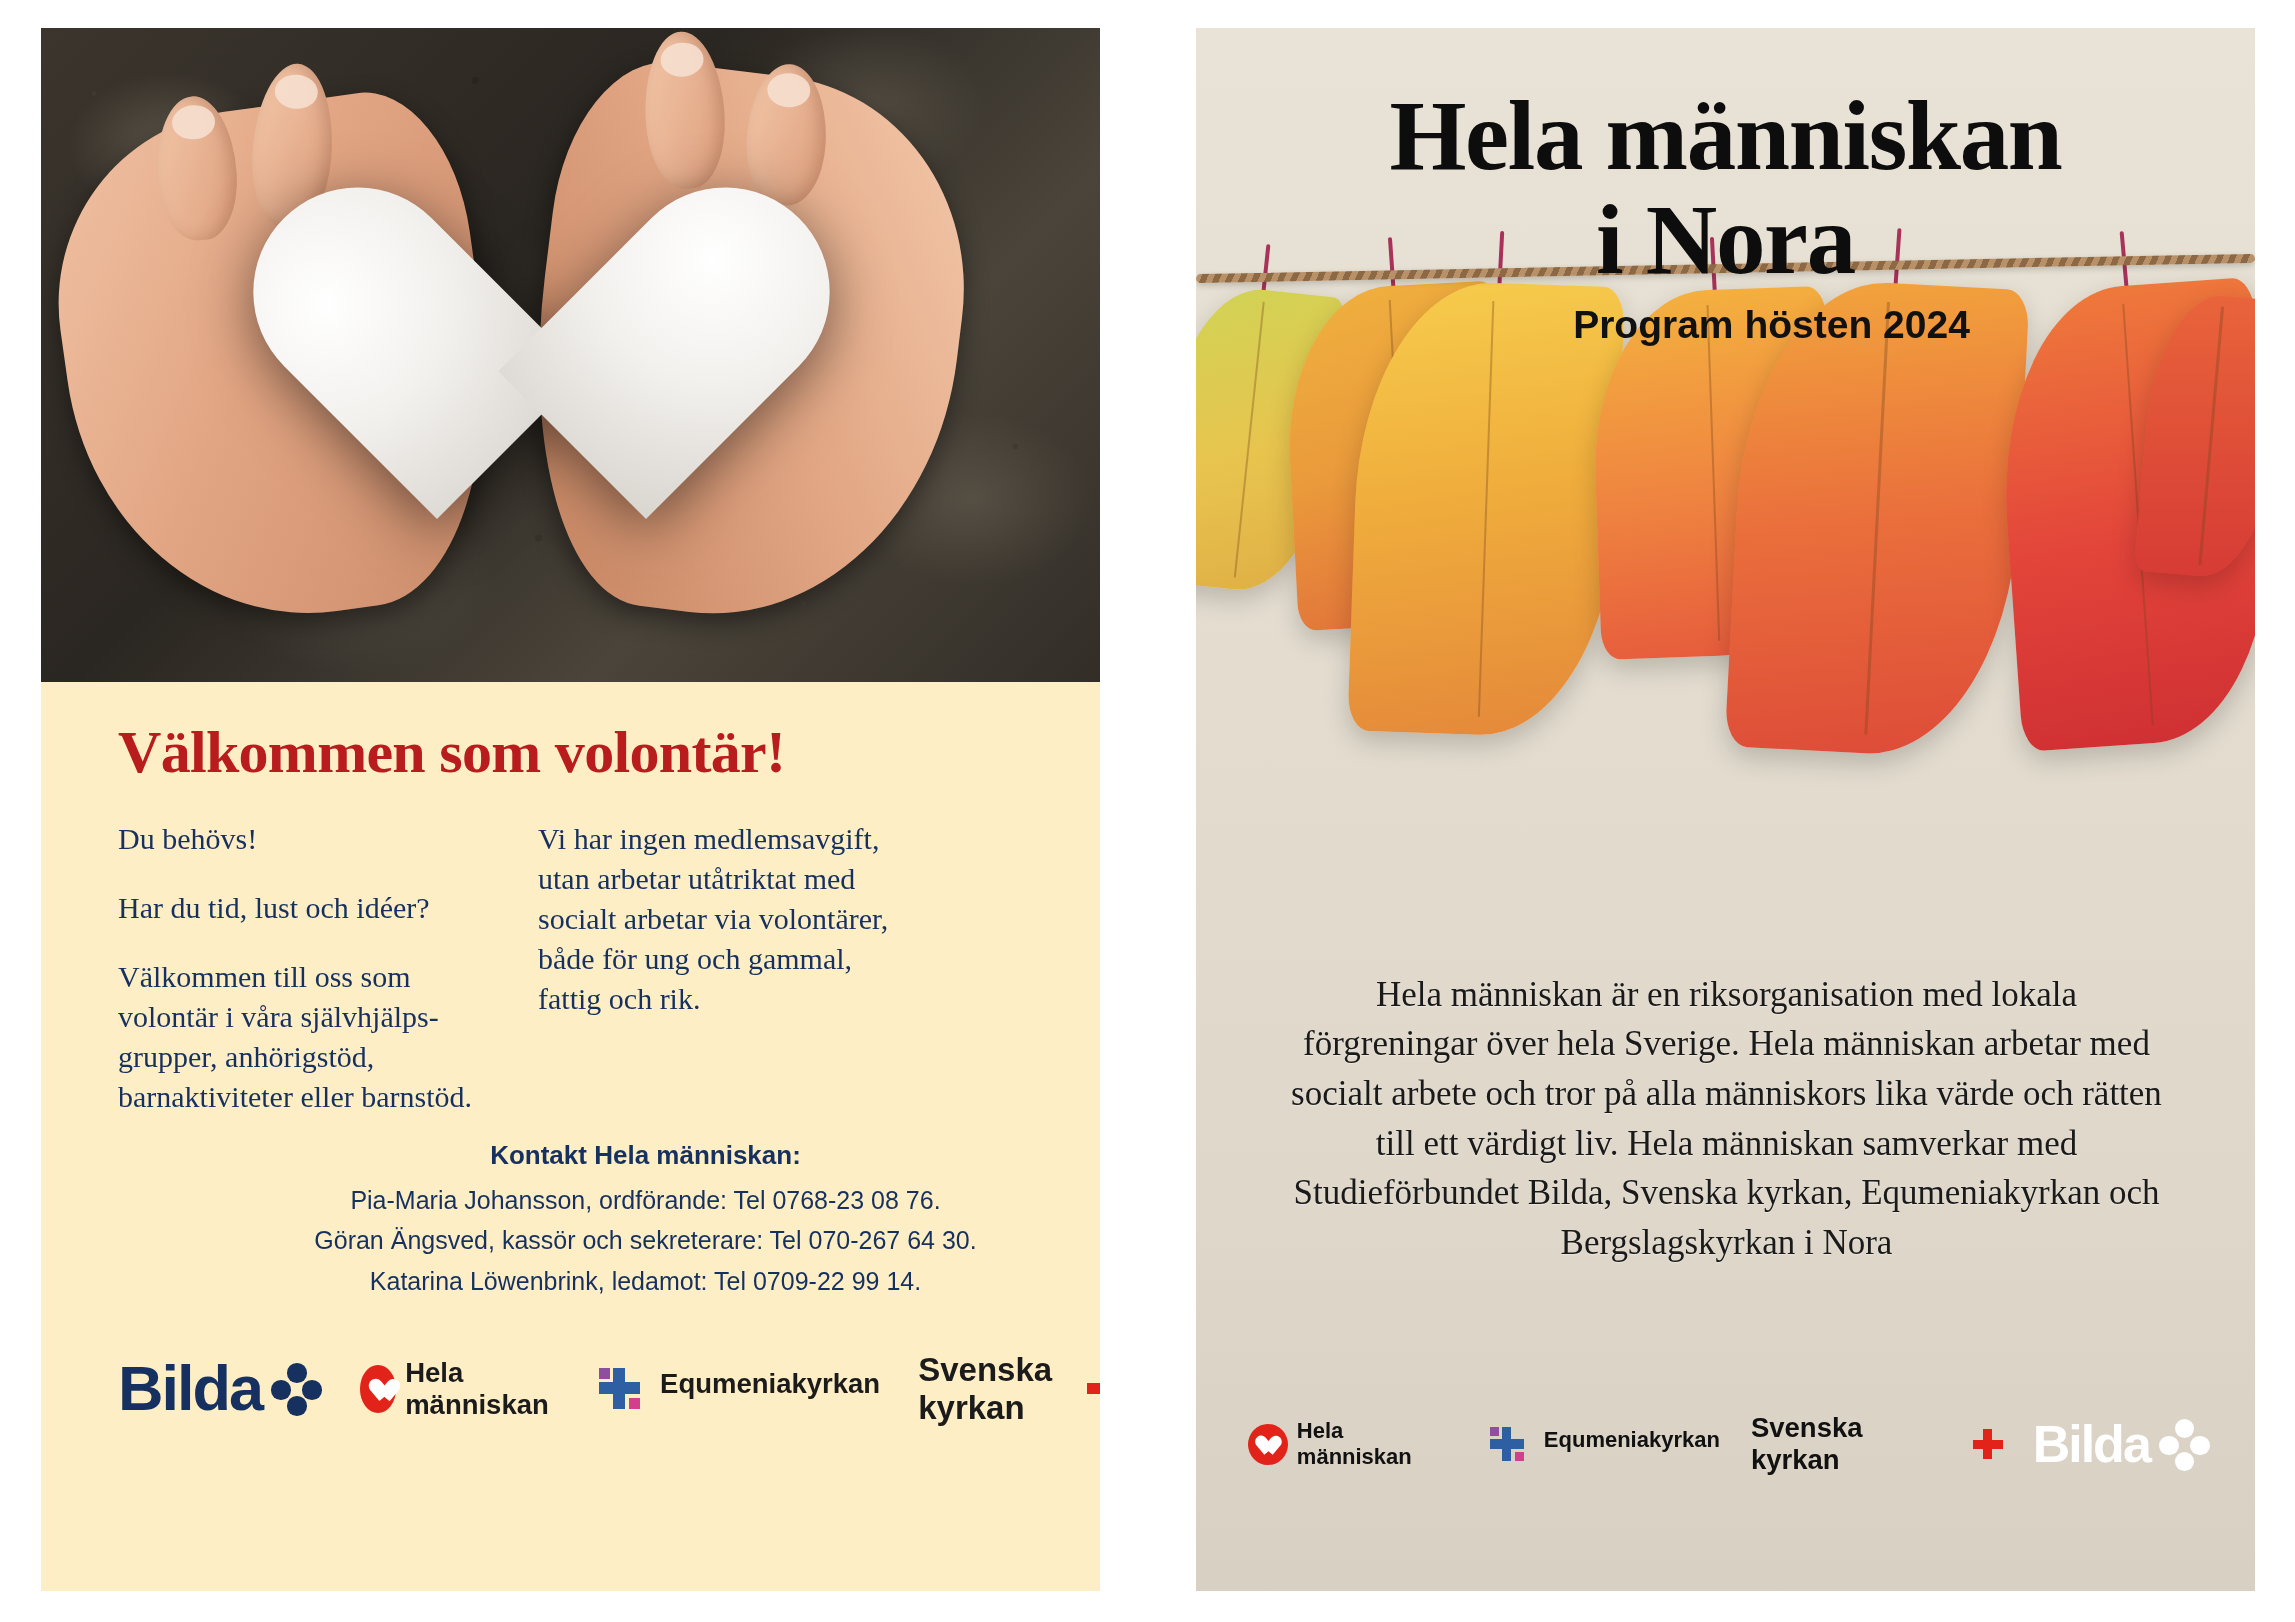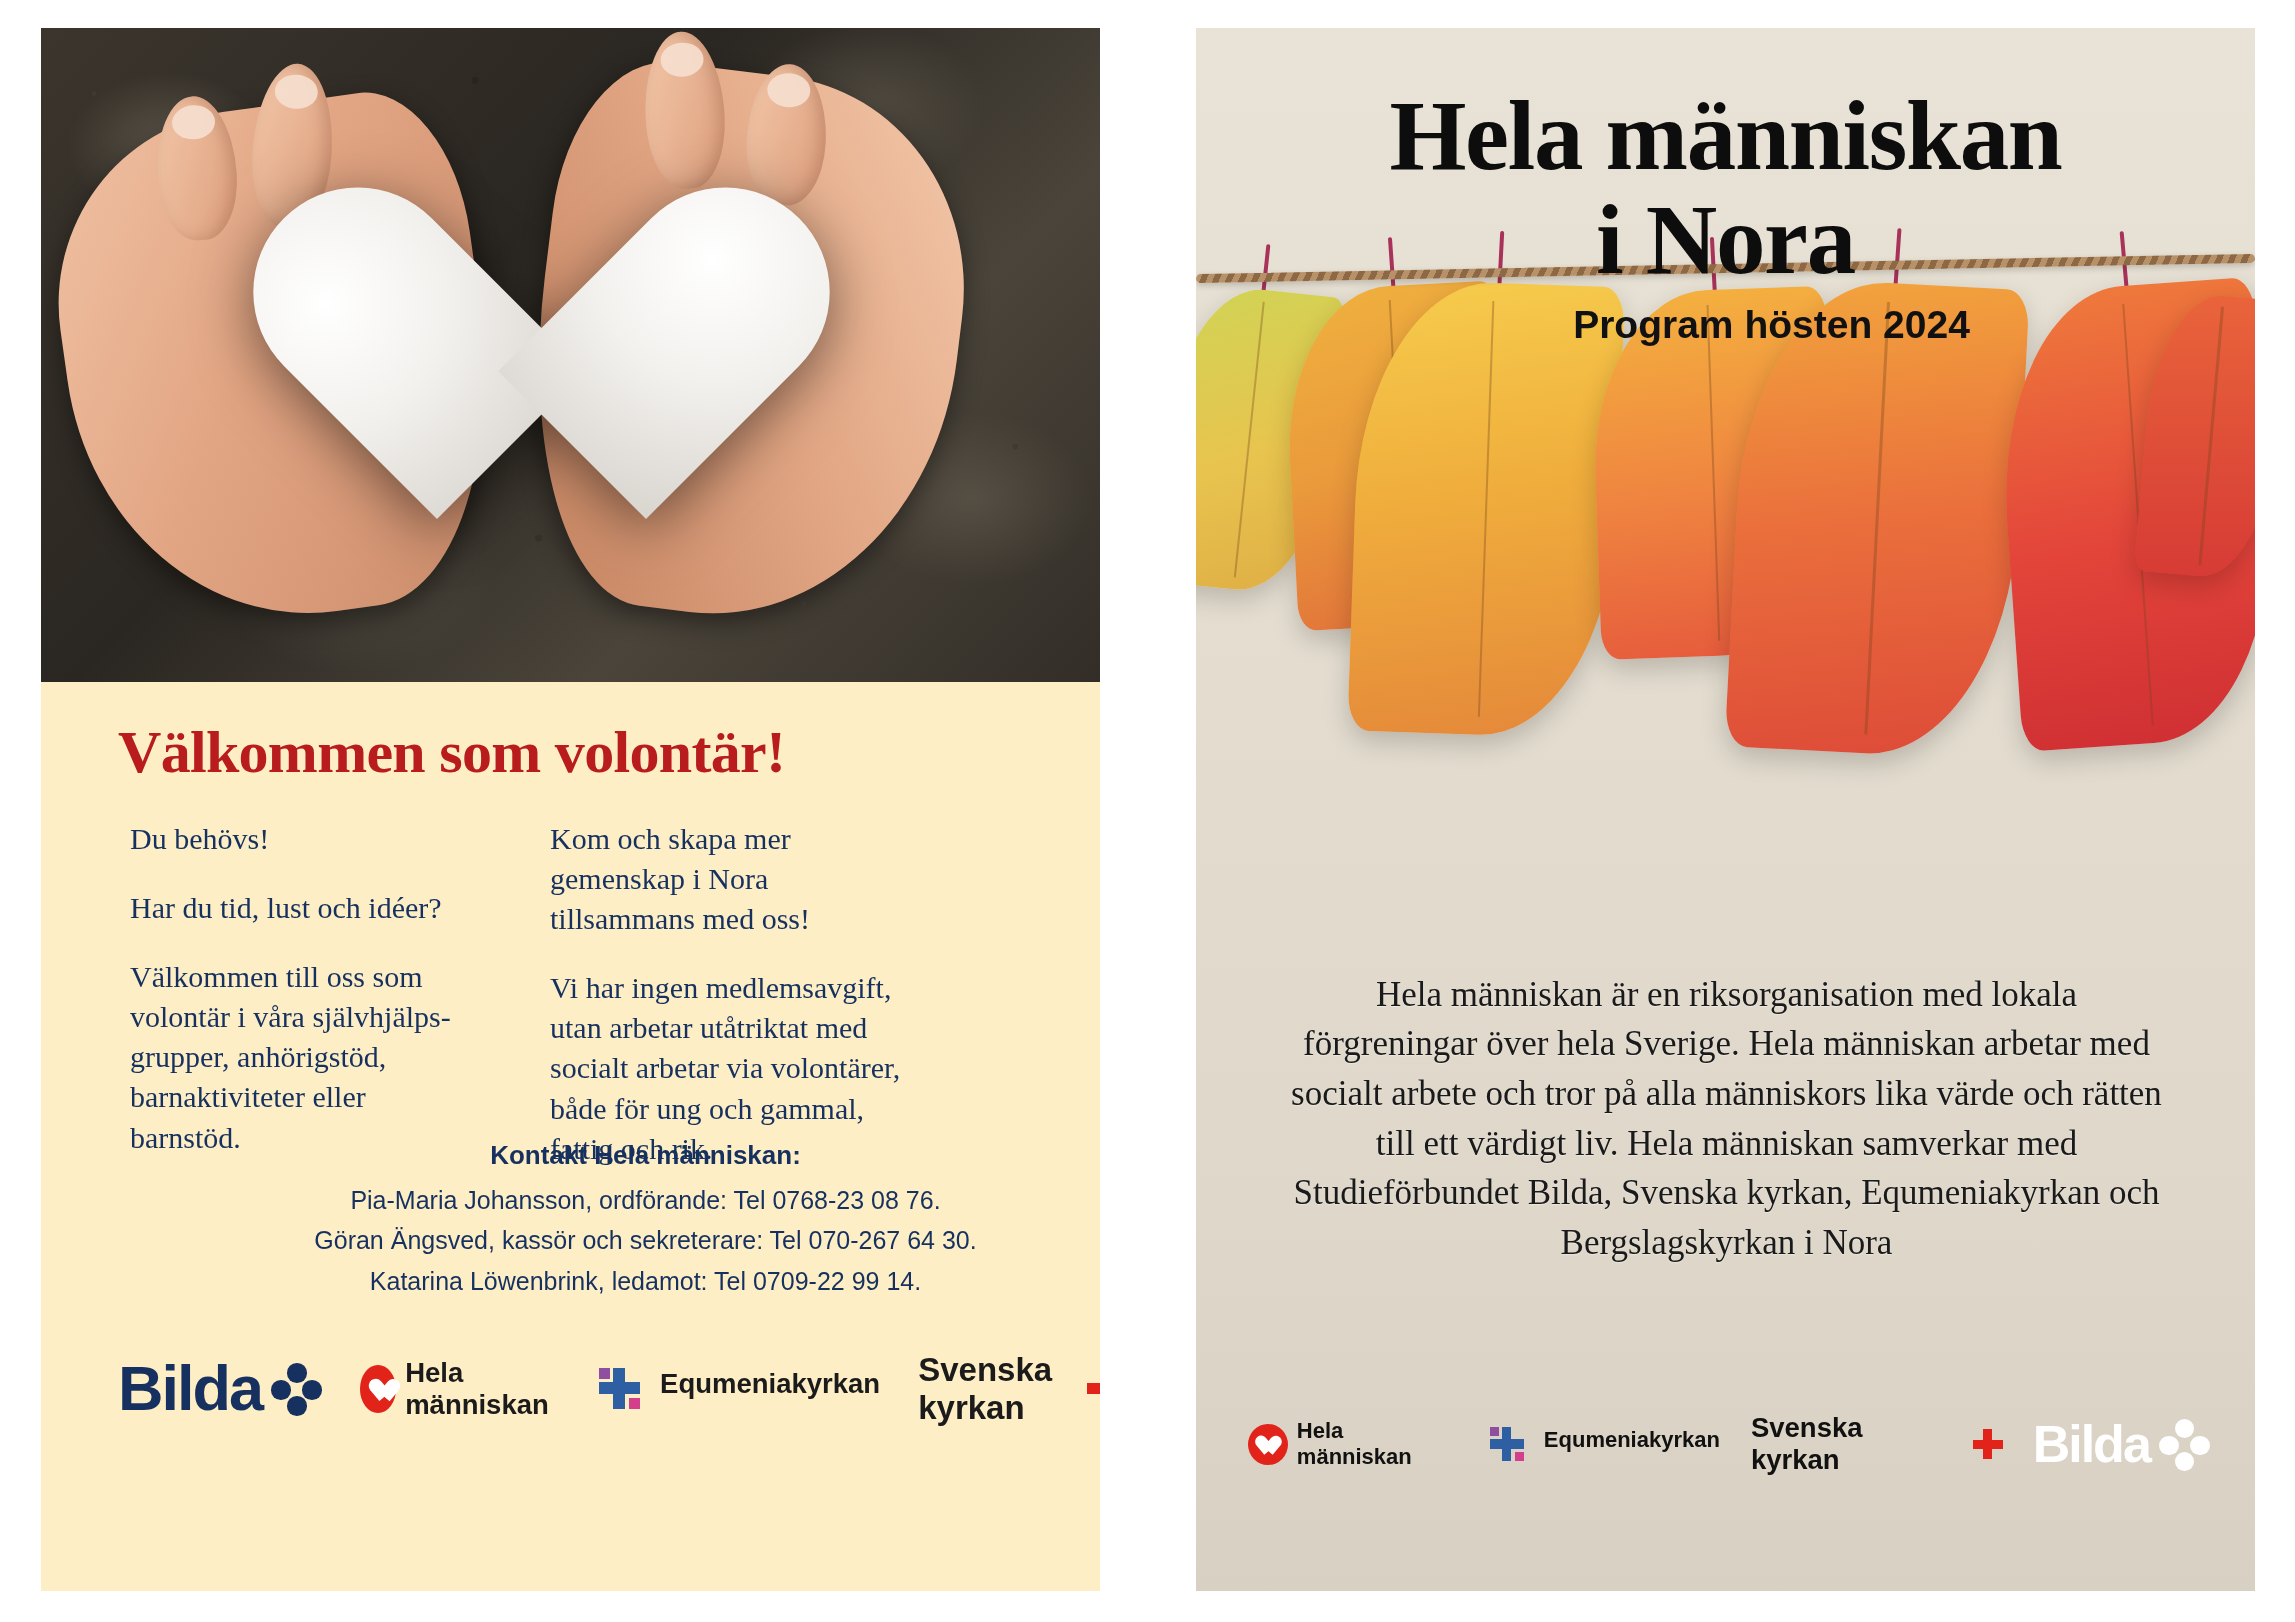--- a/index.html
+++ b/index.html
@@ -139,21 +139,21 @@
     white-space: nowrap;
   }
 
   .col {
     position: absolute;
     font-family: "Liberation Serif", serif;
     font-size: 30px;
     line-height: 1.34;
     color: #16315f;
   }
-  .col p { margin: 0 0 29px 12px; font-family: Liberation Serif, serif; }
+  .col p { margin: 0 0 29px 0; font-family: Liberation Serif, serif; }
   .col-left  { left: 77px; top: 137px; width: 366px; }
   .col-right { left: 497px; top: 137px; width: 380px; }
 
   .contact {
     position: absolute;
     left: 0;
     top: 452px;
     width: 1209px;
     text-align: center;
     font-family: "Liberation Sans", sans-serif;
@@ -447,21 +447,20 @@
 
     <div class="vol-title">Välkommen som volontär!</div>
 
     <div class="col col-left">
       <p>Du behövs!</p>
       <p>Har du tid, lust och idéer?</p>
       <p>Välkommen till oss som volontär i våra självhjälps-grupper, anhörigstöd, barnaktiviteter eller barnstöd.</p>
     </div>
 
     <div class="col col-right">
-      <p>Kom och skapa mer gemenskap i Nora tillsammans med oss!</p>
       <p>Vi har ingen medlemsavgift, utan arbetar utåtriktat med socialt arbetar via volontärer, både för ung och gammal, fattig och rik.</p>
     </div>
 
     <div class="contact">
       <span class="heading">Kontakt Hela människan:</span>
       <div>Pia-Maria Johansson, ordförande: Tel 0768-23 08 76.</div>
       <div>Göran Ängsved, kassör och sekreterare: Tel 070-267 64 30.</div>
       <div>Katarina Löwenbrink, ledamot: Tel 0709-22 99 14.</div>
     </div>
 

